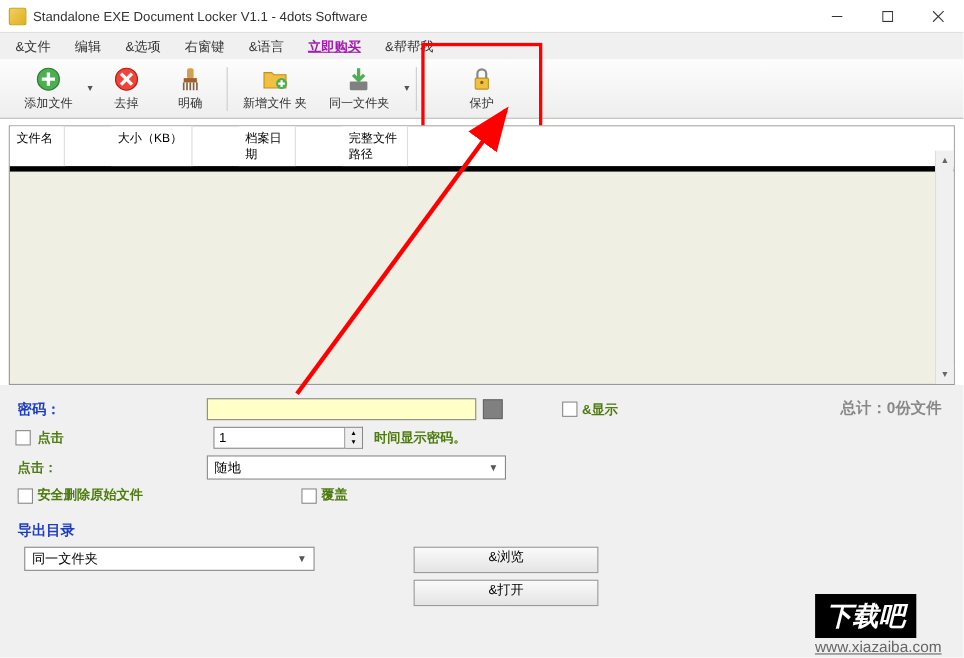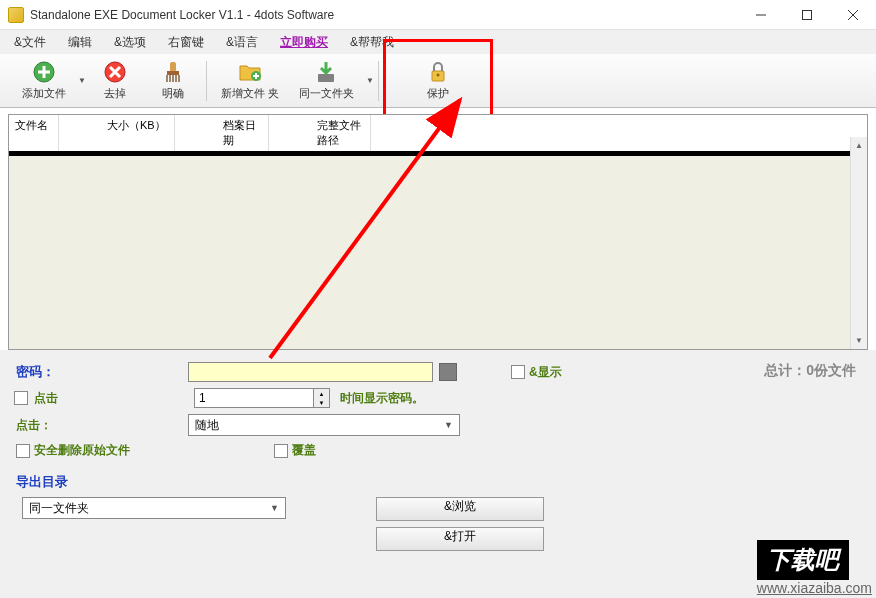--- a/index.html
+++ b/index.html
@@ -43,21 +43,21 @@
     .spinner-btn { flex: 1; background: #eee; font-size: 6px; display: flex; align-items: center; justify-content: center; cursor: pointer; }
     
     .select-box { height: 22px; border: 1px solid #888; background: #fff; display: flex; align-items: center; padding: 0 6px; justify-content: space-between; cursor: pointer; }
     
     .total-label { position: absolute; right: 20px; top: 12px; color: #888; font-weight: bold; font-size: 14px; }
     
     .btn { height: 24px; width: 168px; background: linear-gradient(#fafafa,#e4e4e4); border: 1px solid #999; cursor: pointer; display: flex; justify-content: center; margin-bottom: 6px; }
     
     .arrow-overlay { position: absolute; pointer-events: none; z-index: 100; }
     
-    .watermark { position: absolute; right: 4px; bottom: 2px; z-index: 200; padding-left: 28px; }
+    .watermark { position: absolute; right: 20px; bottom: 2px; z-index: 200; padding-left: 28px; }
     .watermark-box { background: #000; color: #fff; font-size: 24px; font-weight: bold; padding: 4px 10px; font-style: italic; display: inline-block; }
     .watermark-url { font-size: 14px; color: #666; text-align: right; text-decoration: underline; }
     
     .scrollbar-v { position: absolute; right: 0; top: 22px; bottom: 0; width: 17px; background: #f0f0f0; border-left: 1px solid #ddd; }
     .sb-btn { height: 17px; background: #f0f0f0; display: flex; align-items: center; justify-content: center; font-size: 8px; color: #666; }
   </style>
 </head>
 <body>
 
 <div class="titlebar">

